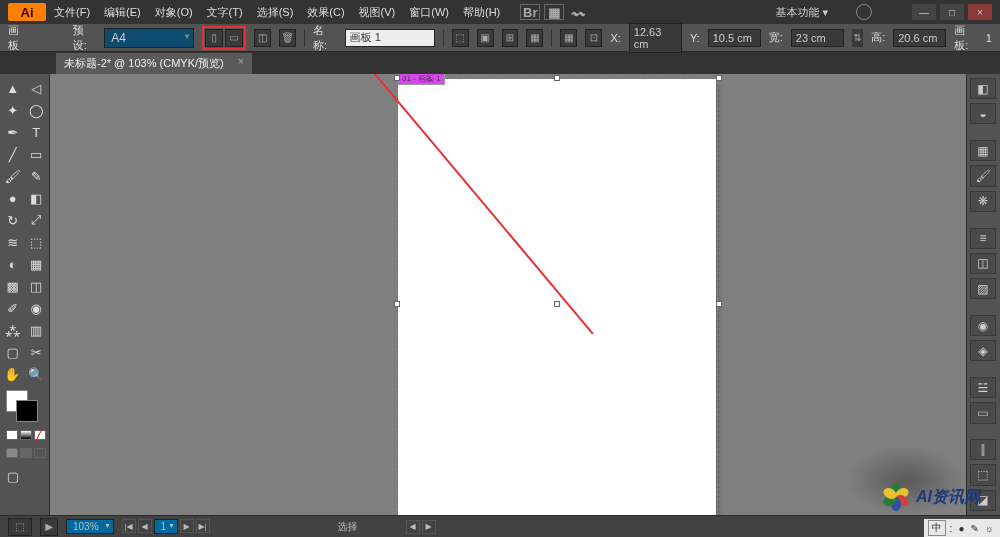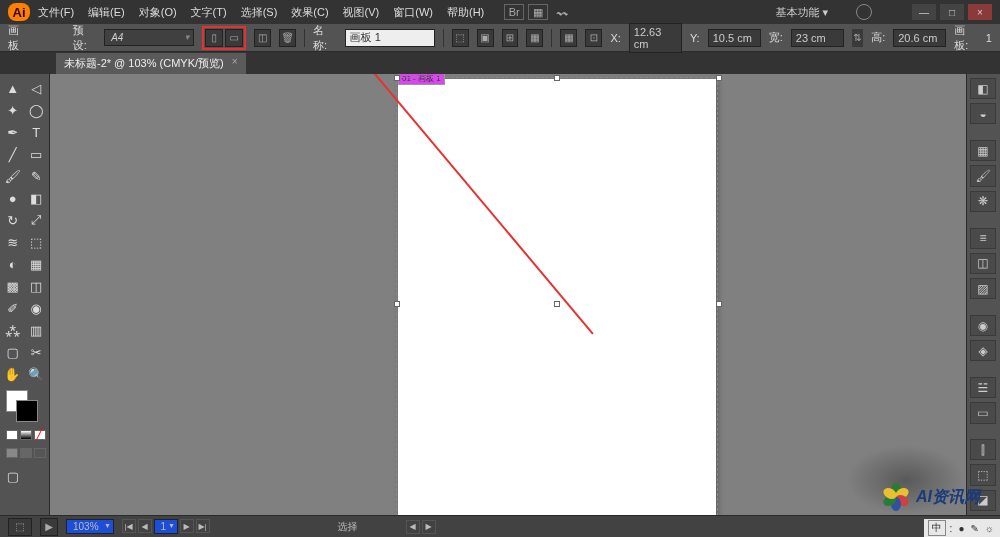--- a/index.html
+++ b/index.html
@@ -1,42 +1,42 @@
 <!DOCTYPE html>
 <html><head>
 <meta charset="utf-8">
 <style>
 * { margin: 0; padding: 0; box-sizing: border-box; user-select: none; }
 body { width: 1000px; height: 537px; background: #4a4a4a; font-family: "Microsoft YaHei", sans-serif; font-size: 11px; color: #ccc; overflow: hidden; position: relative; }
 
 
 .menubar { height: 24px; background: #333; display: flex; align-items: center; padding: 0 8px; gap: 2px; }
-.ai-logo { width: 22px; height: 18px; background: #ff7f00; color: #330000; font-weight: bold; font-size: 13px; display: flex; align-items: center; justify-content: center; border-radius: 8px; font-family: Arial; }
+.ai-logo { width: 38px; height: 18px; background: #ff7f00; color: #330000; font-weight: bold; font-size: 13px; display: flex; align-items: center; justify-content: center; border-radius: 2px; font-family: Arial; }
 .menu-item { padding: 3px 6px; font-size: 11px; color: #ddd; cursor: pointer; }
 .menu-right { margin-left: auto; display: flex; align-items: center; gap: 20px; }
 .workspace-label { font-size: 11px; color: #ccc; padding: 2px 8px; }
 .search-icon { width: 16px; height: 16px; border: 1px solid #888; border-radius: 50%; position: relative; }
 .window-controls { display: flex; gap: 4px; margin-left: 20px; }
 .win-btn { width: 24px; height: 16px; background: #444; display: flex; align-items: center; justify-content: center; font-size: 10px; color: #ccc; }
 .win-close { background: #8b3a3a; }
 
 
 .controlbar { height: 28px; background: #535353; display: flex; align-items: center; padding: 0 8px; gap: 8px; border-bottom: 1px solid #2a2a2a; }
 .cb-label { font-size: 11px; color: #ddd; }
-.cb-dropdown { background: #404040; border: 1px solid #222; padding: 2px 20px 2px 6px; font-size: 10px; color: #ccc; min-width: 90px; position: relative; font-style: italic; }
+.cb-dropdown { background: #0c4a6e; border: 1px solid #222; padding: 2px 20px 2px 6px; font-size: 12px; color: #ccc; min-width: 90px; position: relative; }
 .cb-dropdown::after { content: "▾"; position: absolute; right: 4px; top: 2px; color: #888; font-size: 9px; }
 .cb-icon { width: 18px; height: 18px; background: #3a3a3a; border: 1px solid #222; display: flex; align-items: center; justify-content: center; font-size: 10px; color: #aaa; }
 .cb-input { background: #eee; color: #333; padding: 2px 4px; font-size: 11px; width: 60px; border: 1px solid #222; }
 .cb-input-dark { background: #3a3a3a; color: #ccc; padding: 2px 4px; font-size: 11px; width: 56px; border: 1px solid #222; }
 .red-box { border: 2px solid #e83030; padding: 1px; display: flex; gap: 2px; }
 .sep { width: 1px; height: 18px; background: #333; }
 
 
 .tabbar { height: 22px; background: #333; display: flex; align-items: center; padding-left: 56px; }
-.tab { background: #5a5a5a; padding: 3px 8px; font-size: 11px; color: #eee; display: flex; align-items: flex-start; gap: 8px; }
+.tab { background: #5a5a5a; padding: 3px 8px; font-size: 11px; color: #eee; display: flex; align-items: flex-start; gap: 14px; }
 .tab-close { color: #aaa; font-size: 10px; }
 
 
 .main { display: flex; height: calc(100% - 74px - 22px); background: #4a4a4a; }
 
 
 .toolbar { width: 50px; background: #535353; display: flex; flex-direction: column; padding: 4px 2px; gap: 2px; border-right: 1px solid #2a2a2a; }
 .tool-row { display: flex; gap: 2px; }
 .tool { width: 22px; height: 20px; display: flex; align-items: center; justify-content: center; color: #ddd; font-size: 13px; cursor: pointer; }
 .swatches { margin-top: 4px; position: relative; height: 36px; }
@@ -53,39 +53,39 @@
 .handle { position: absolute; width: 6px; height: 6px; background: #fff; border: 1px solid #666; z-index: 3; }
 .red-line { position: absolute; width: 2px; background: #e83030; transform-origin: top left; z-index: 4; }
 
 
 .right-panel { width: 34px; background: #535353; display: flex; flex-direction: column; gap: 4px; padding: 4px 3px; border-left: 1px solid #2a2a2a; }
 .panel-icon { width: 26px; height: 22px; background: #4a4a4a; border: 1px solid #3a3a3a; display: flex; align-items: center; justify-content: center; font-size: 12px; color: #ccc; cursor: pointer; }
 .panel-gap { height: 8px; }
 
 
 .statusbar { height: 22px; background: #424242; display: flex; align-items: center; padding: 0 8px; gap: 8px; font-size: 10px; color: #bbb; border-top: 1px solid #2a2a2a; }
-.status-zoom { background: #1d4ed8; padding: 1px 14px 1px 6px; border: 1px solid #222; position: relative; }
+.status-zoom { background: #0369a1; padding: 1px 14px 1px 6px; border: 1px solid #222; position: relative; }
 .status-zoom::after { content: "▾"; position: absolute; right: 3px; top: 1px; font-size: 8px; }
 .status-nav { display: flex; gap: 2px; }
 .snav { width: 14px; height: 14px; border: 1px solid #555; display: flex; align-items: center; justify-content: center; font-size: 8px; }
 
 
 .watermark { position: absolute; right: 20px; bottom: 26px; display: flex; align-items: center; gap: 6px; font-size: 16px; font-weight: bold; font-style: italic; color: #1a3a7a; z-index: 10; }
 .wm-icon { width: 28px; height: 28px; position: relative; }
 .wm-petal { position: absolute; width: 10px; height: 14px; border-radius: 50%; left: 9px; top: 0; transform-origin: 50% 100%; }
 
 .overlay-shadow { position: absolute; right: 34px; bottom: 22px; width: 120px; height: 70px; background: radial-gradient(ellipse at center, rgba(0,0,0,0.3) 0%, transparent 70%); z-index: 5; pointer-events: none; }
 
 
 .langbar { position: absolute; bottom: 0; right: 0; height: 18px; background: #e8e8e8; display: flex; align-items: center; gap: 2px; padding: 0 4px; font-size: 10px; color: #333; z-index: 20; }
 .lang-item { padding: 0 2px; }
 
 
 .menubar-icons { display: flex; gap: 4px; margin-left: 12px; }
-.mb-icon { width: 20px; height: 16px; border: 1px solid #666; display: flex; align-items: center; justify-content: center; font-size: 11px; color: #aaa; }
+.mb-icon { width: 20px; height: 16px; border: 1px solid #666; display: flex; align-items: center; justify-content: center; font-size: 13px; color: #aaa; font-weight: bold; }
 </style>
 </head>
 <body>
 
 <div class="menubar">
   <div class="ai-logo">Ai</div>
   <div class="menu-item">文件(F)</div>
   <div class="menu-item">编辑(E)</div>
   <div class="menu-item">对象(O)</div>
   <div class="menu-item">文字(T)</div>

